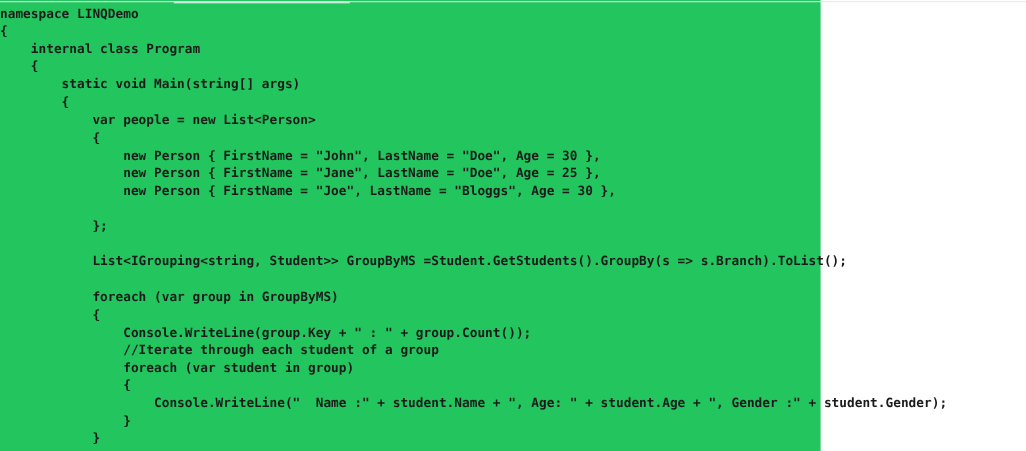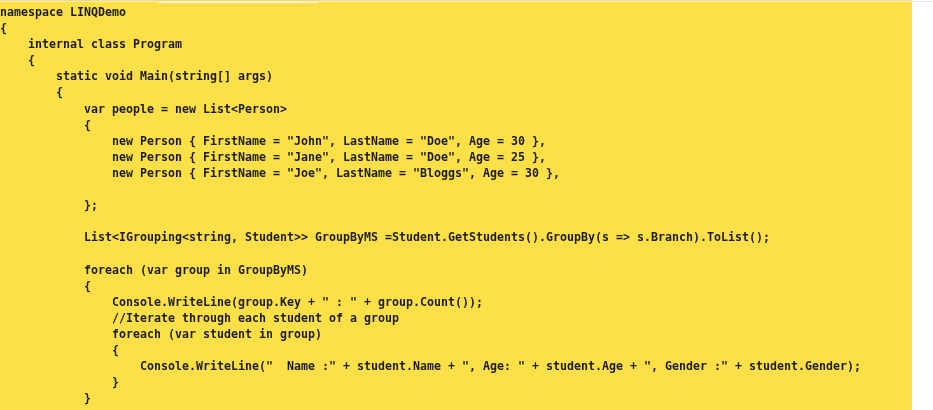--- a/index.html
+++ b/index.html
@@ -9,23 +9,23 @@
     background: #ffffff;
   }
   body {
     width: 933px;
     height: 410px;
     overflow: hidden;
     font-family: "DejaVu Sans Mono", "Liberation Mono", monospace;
   }
   .code-surface {
     position: relative;
-    width: 912px;
+    width: 746px;
     height: 410px;
-    background: #fde047;
+    background: #22c55e;
     box-sizing: border-box;
   }
   
   .top-edge-rule {
     position: absolute;
     top: 1px;
     left: 0;
     width: 933px;
     height: 1px;
     background: #e9e9e9;

